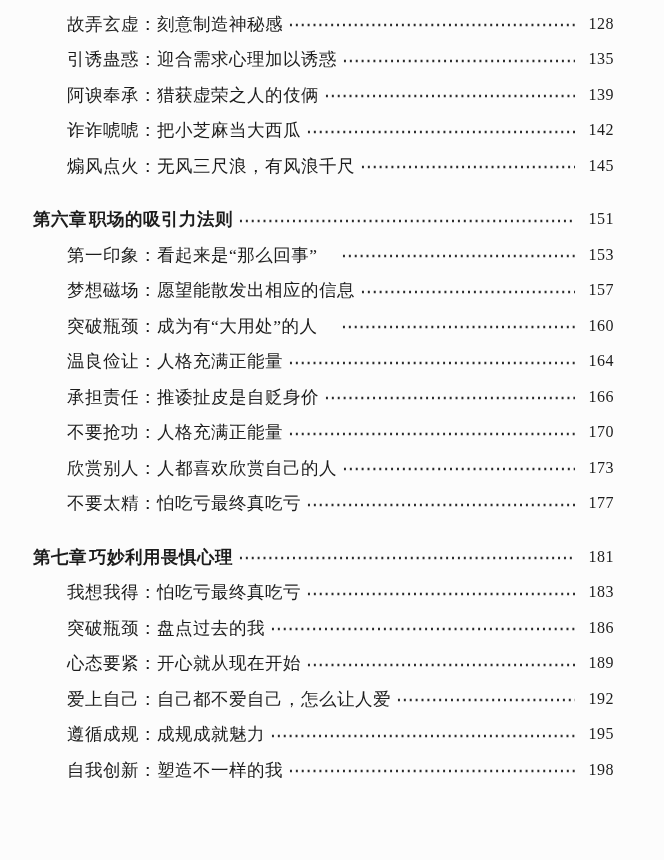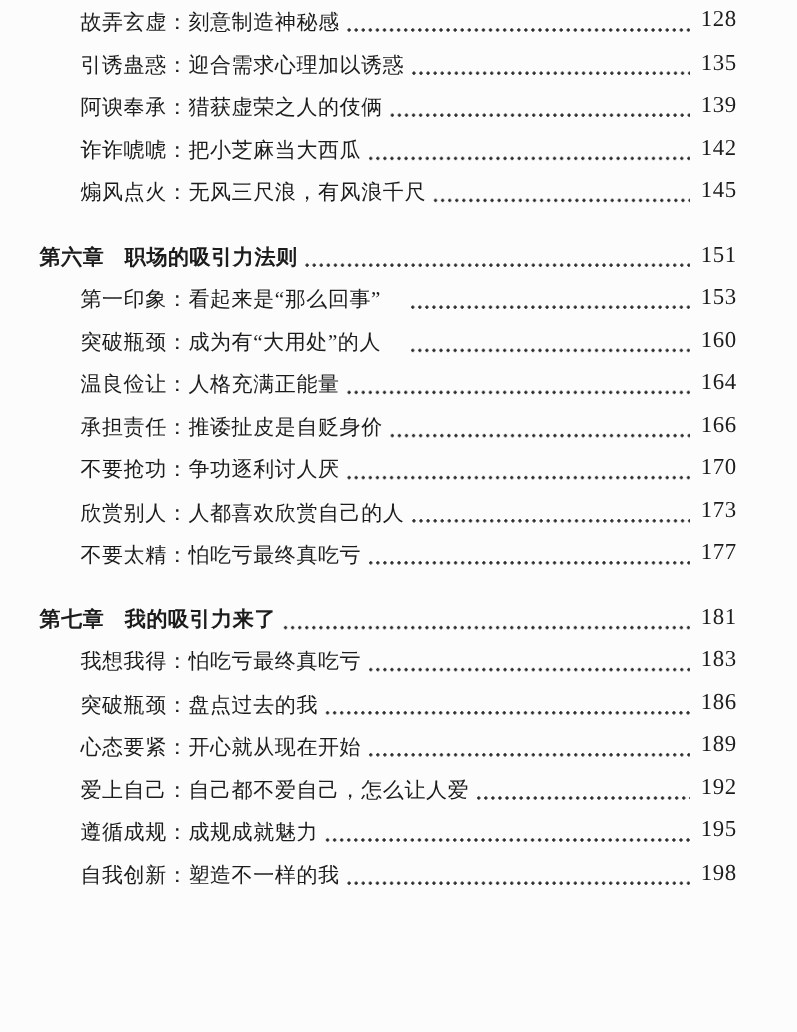--- a/index.html
+++ b/index.html
@@ -19,59 +19,59 @@
     background: #fcfcfc;
     color: #1c1c1c;
     padding: 6px 50px 0 33px;
     font-family: "Liberation Serif", serif;
   }
   .toc-section + .toc-section {
     margin-top: 18px;
   }
   .row {
     display: flex;
-    align-items: flex-start;
+    align-items: center;
     height: 35.5px;
   }
   .item-row {
     padding-left: 34px;
   }
   .entry-title {
     font-size: 17.5px;
     letter-spacing: 0.5px;
     white-space: pre;
     flex: 0 0 auto;
   }
   .chapter-row .entry-title,
   .chapter-row .chapter-label {
     font-family: "Liberation Sans", sans-serif;
     font-weight: bold;
     font-size: 17.5px;
     letter-spacing: 0.5px;
   }
   .chapter-label {
-    margin-right: 17px;
+    margin-right: 2px;
     white-space: pre;
     flex: 0 0 auto;
   }
   .dot-leader {
     flex: 1 1 auto;
     align-self: stretch;
     margin: 0 8px 0 5px;
     background-image: radial-gradient(circle, #2b2b2b 1.1px, rgba(0,0,0,0) 1.45px);
     background-size: 5.9px 5.9px;
     background-repeat: repeat-x;
     background-position: 0 calc(50% + 1.5px);
   }
   .page-number {
     flex: 0 0 auto;
     min-width: 31px;
     text-align: right;
     font-family: "Liberation Serif", serif;
-    font-size: 19px;
+    font-size: 16px;
     letter-spacing: 0.5px;
   }
 </style>
 </head>
 <body>
 
 <div class="page">
   <div id="toc-root">
       <div class="toc-section">
         <div class="row item-row">
@@ -106,54 +106,59 @@
           <span class="entry-title">职场的吸引力法则</span>
           <span class="dot-leader"></span>
           <span class="page-number">151</span>
         </div>
         <div class="row item-row">
           <span class="entry-title">第一印象：看起来是“那么回事”　</span>
           <span class="dot-leader"></span>
           <span class="page-number">153</span>
         </div>
         <div class="row item-row">
+          <span class="entry-title">梦想磁场：愿望能散发出相应的信息</span>
+          <span class="dot-leader"></span>
+          <span class="page-number">157</span>
+        </div>
+        <div class="row item-row">
           <span class="entry-title">突破瓶颈：成为有“大用处”的人　</span>
           <span class="dot-leader"></span>
           <span class="page-number">160</span>
         </div>
         <div class="row item-row">
           <span class="entry-title">温良俭让：人格充满正能量</span>
           <span class="dot-leader"></span>
           <span class="page-number">164</span>
         </div>
         <div class="row item-row">
           <span class="entry-title">承担责任：推诿扯皮是自贬身价</span>
           <span class="dot-leader"></span>
           <span class="page-number">166</span>
         </div>
         <div class="row item-row">
-          <span class="entry-title">不要抢功：争功逐利讨人厌</span>
+          <span class="entry-title">不要抢功：人格充满正能量</span>
           <span class="dot-leader"></span>
           <span class="page-number">170</span>
         </div>
         <div class="row item-row">
           <span class="entry-title">欣赏别人：人都喜欢欣赏自己的人</span>
           <span class="dot-leader"></span>
           <span class="page-number">173</span>
         </div>
         <div class="row item-row">
           <span class="entry-title">不要太精：怕吃亏最终真吃亏</span>
           <span class="dot-leader"></span>
           <span class="page-number">177</span>
         </div>
       </div>
       <div class="toc-section">
         <div class="row chapter-row">
           <span class="chapter-label">第七章</span>
-          <span class="entry-title">我的吸引力来了</span>
+          <span class="entry-title">巧妙利用畏惧心理</span>
           <span class="dot-leader"></span>
           <span class="page-number">181</span>
         </div>
         <div class="row item-row">
           <span class="entry-title">我想我得：怕吃亏最终真吃亏</span>
           <span class="dot-leader"></span>
           <span class="page-number">183</span>
         </div>
         <div class="row item-row">
           <span class="entry-title">突破瓶颈：盘点过去的我</span>

